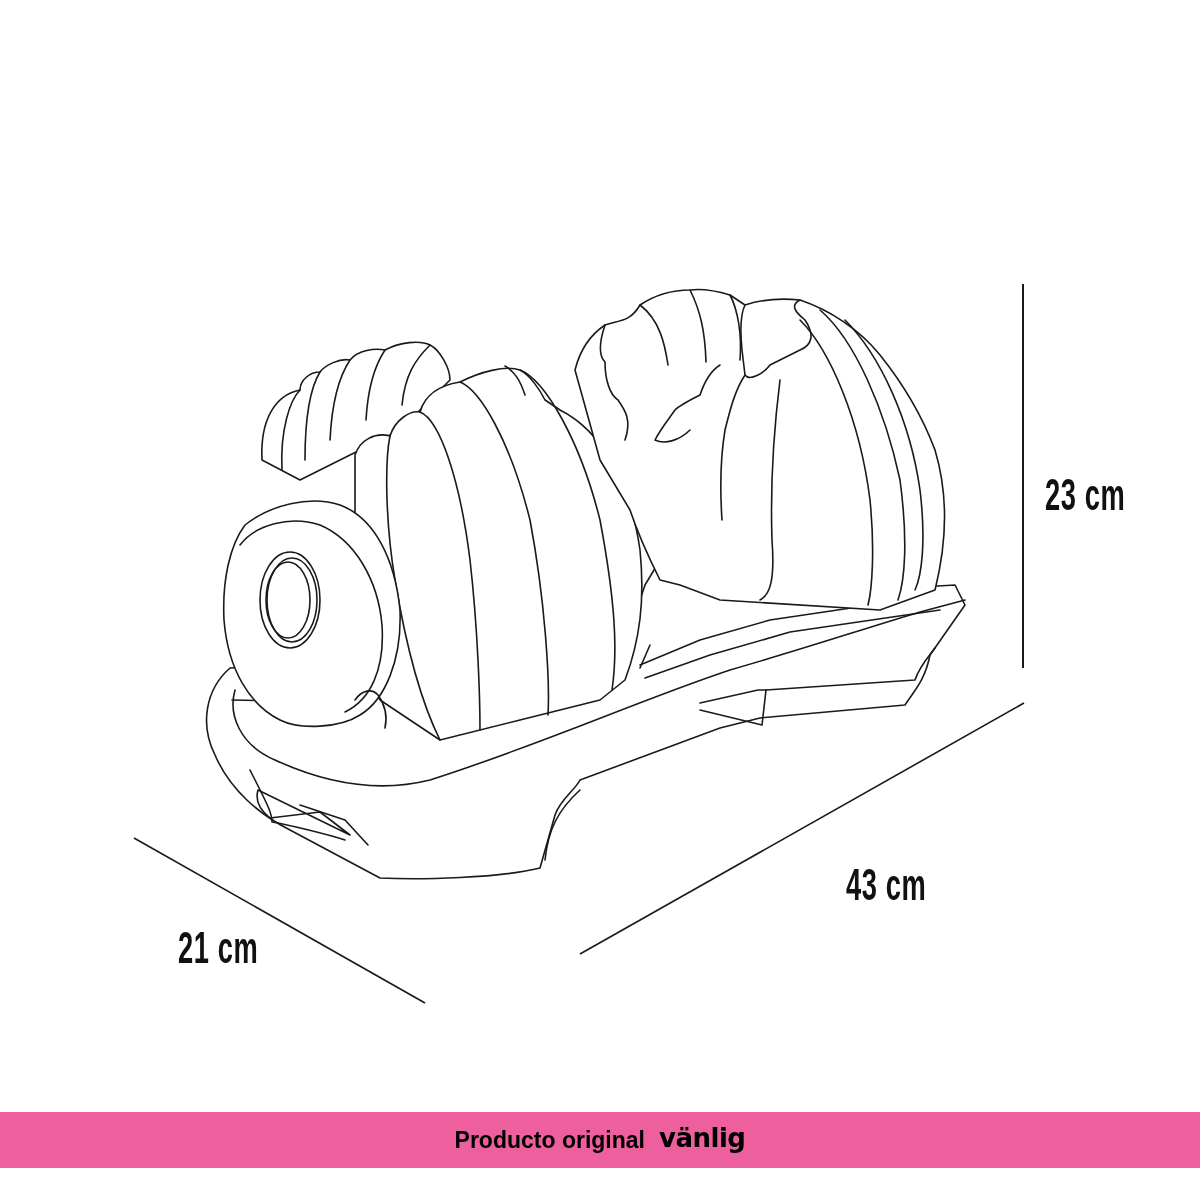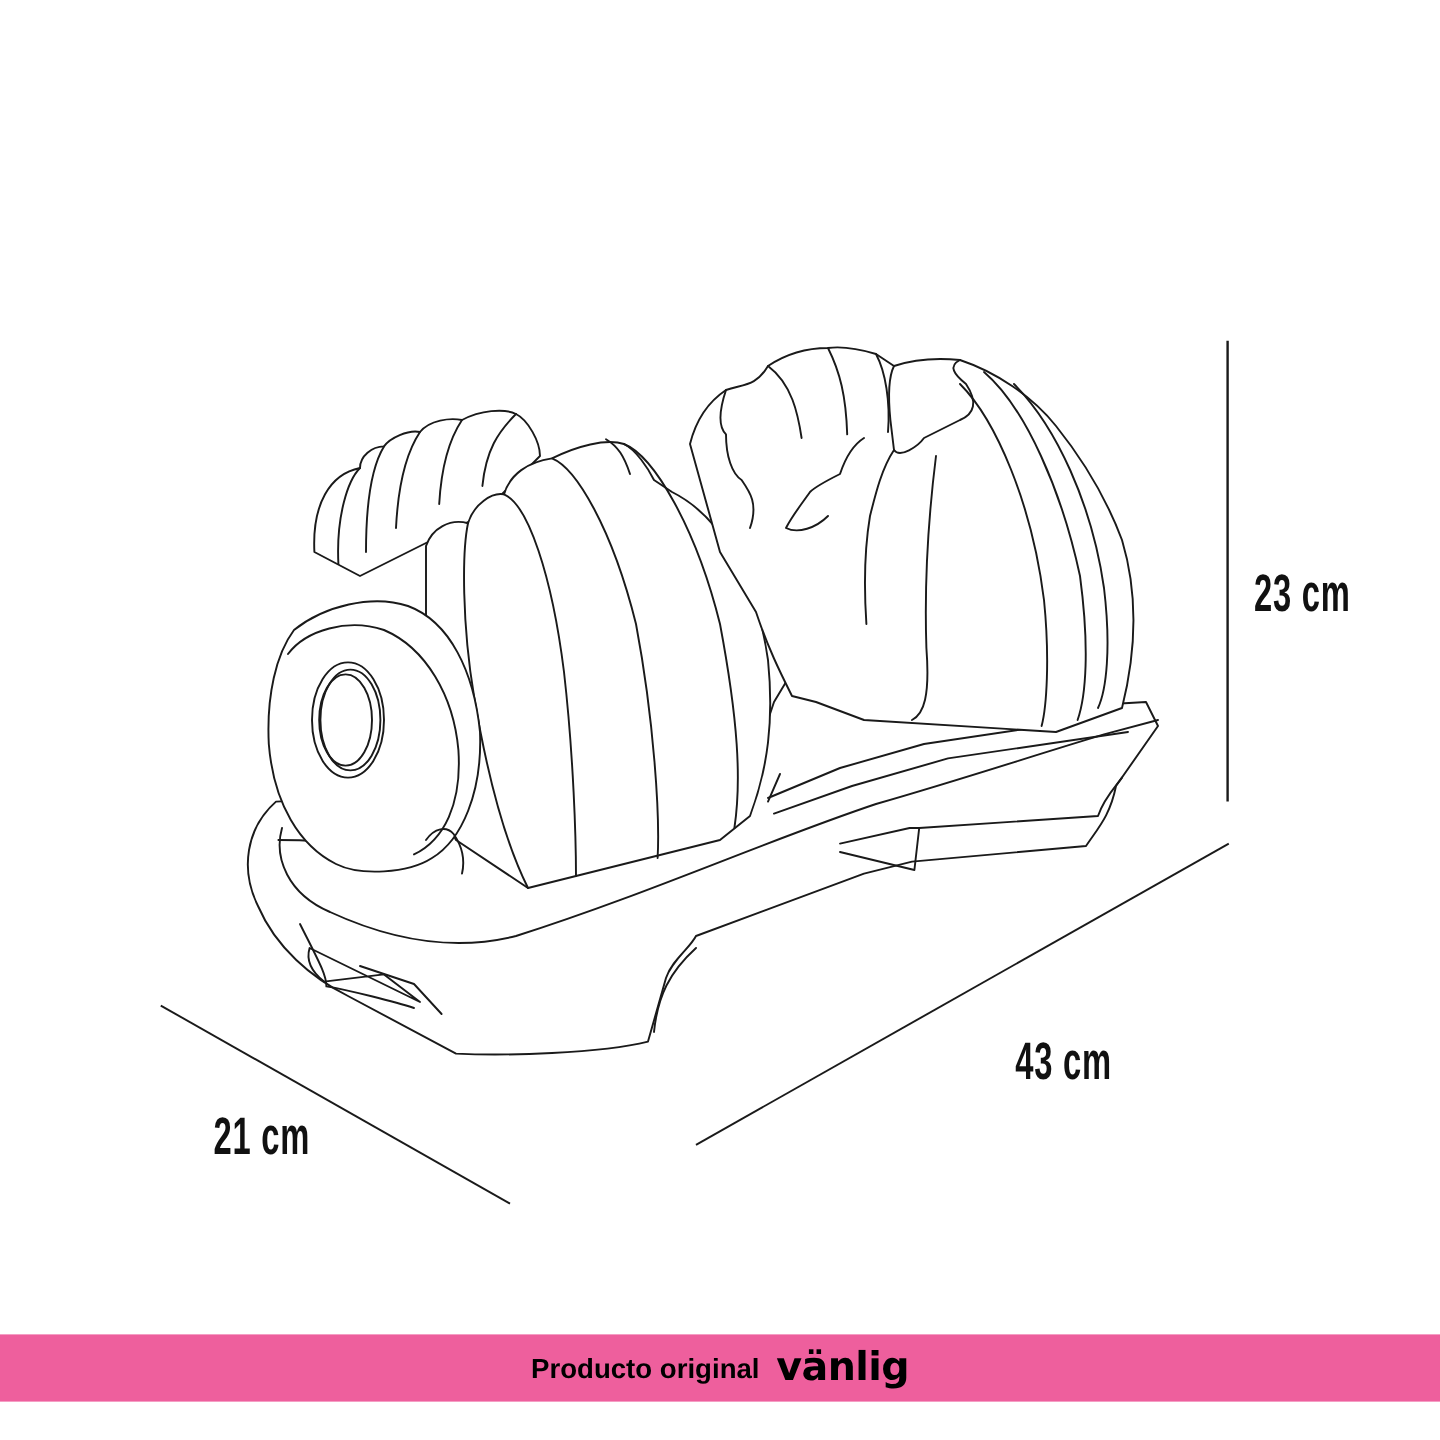--- a/index.html
+++ b/index.html
@@ -19,21 +19,21 @@
     #dim-height { left: 1045px; top: 470px; }
     #dim-length { left: 846px; top: 860px; }
     #dim-depth  { left: 178px; top: 923px; }
     .banner {
       position: absolute; left: 0; top: 1112px; width: 1200px; height: 56px;
       background: #ee5f9d;
       display: flex; align-items: center; justify-content: center;
       color: #000000;
     }
     .banner-text { font-family: "Liberation Sans", sans-serif; font-weight: 700; font-size: 23px; margin-right: 14px; }
-    .banner-brand { font-family: "DejaVu Sans", sans-serif; font-weight: 700; font-size: 33px; letter-spacing: -0.5px; margin-top: -4px; }
+    .banner-brand { font-family: "DejaVu Sans", sans-serif; font-weight: 700; font-size: 26px; letter-spacing: -0.5px; margin-top: -4px; }
     svg .ln { fill: none; stroke: #1a1a1a; stroke-width: 1.6; stroke-linejoin: round; stroke-linecap: round; }
     svg .fl { fill: #ffffff; stroke: #1a1a1a; stroke-width: 1.6; stroke-linejoin: round; }
   </style>
 </head>
 <body>
 
 <div class="canvas">
   <svg width="1200" height="1200" viewBox="0 0 1200 1200">
 
     <line x1="1023" y1="284" x2="1023" y2="668" stroke="#1a1a1a" stroke-width="2"></line>

